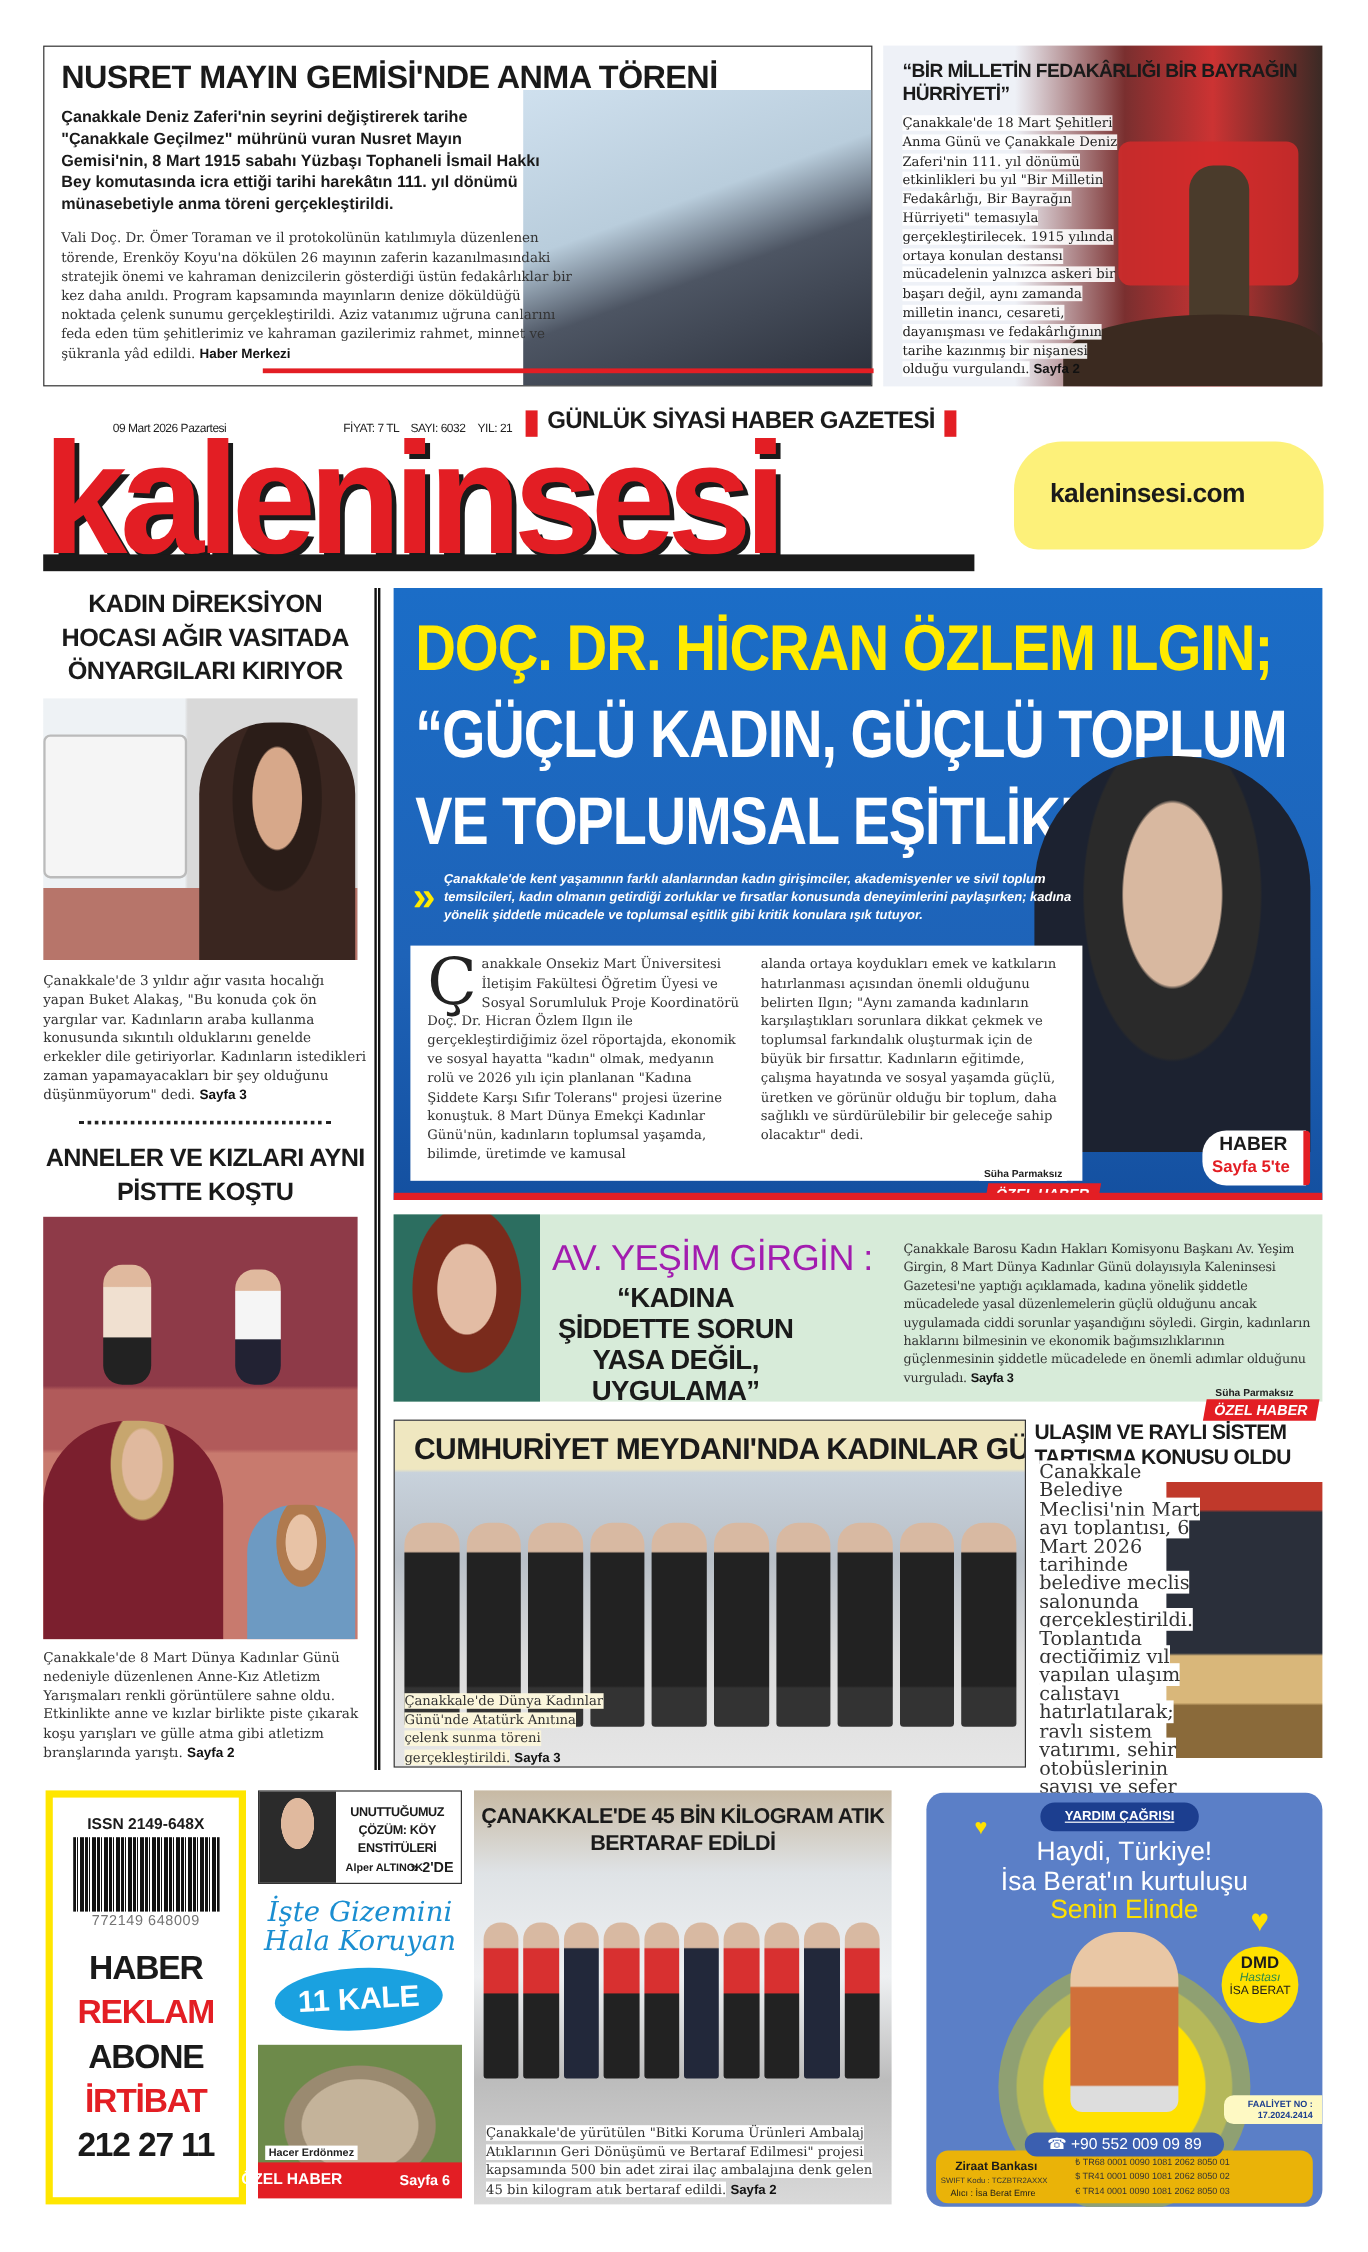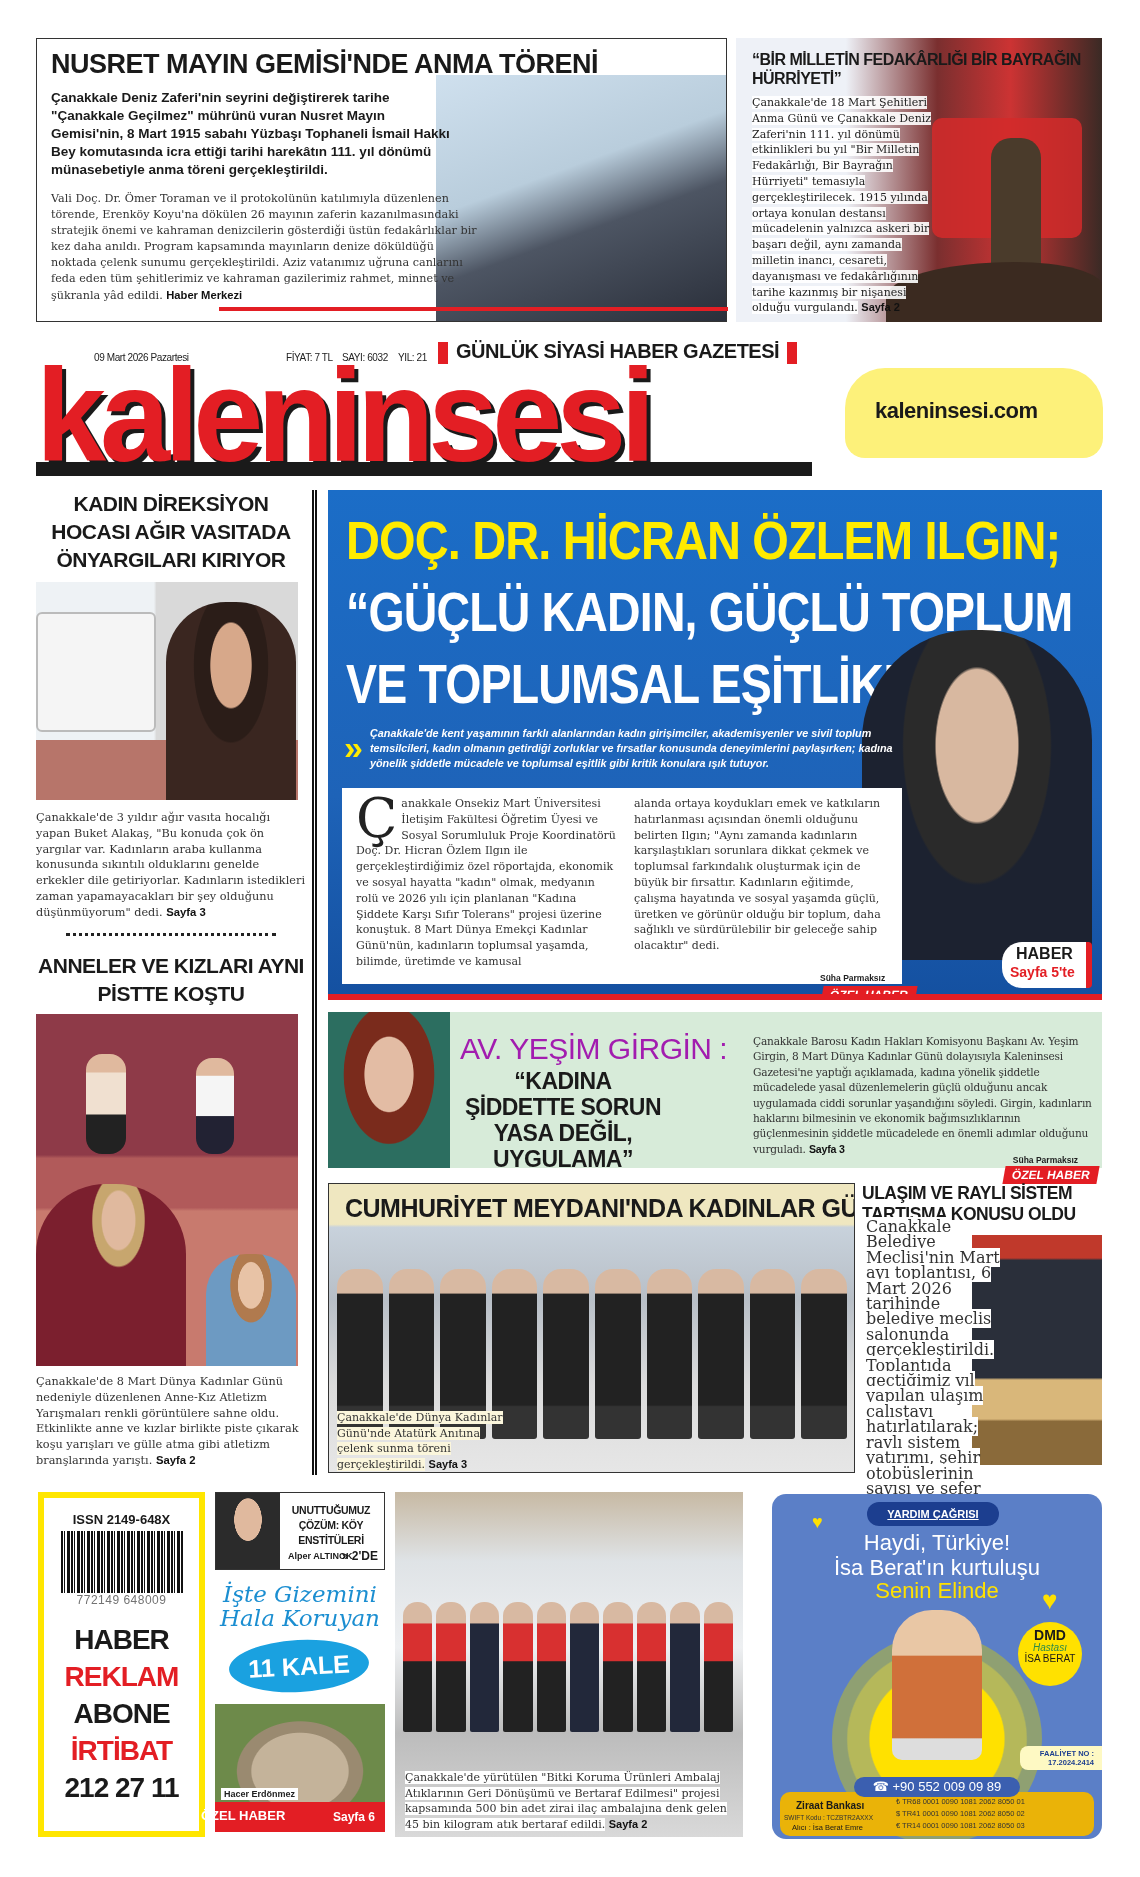--- a/index.html
+++ b/index.html
@@ -268,20 +268,21 @@
     </div>
   <div class="oval">11 KALE</div>
   <div class="castle"></div>
   <div class="redbar"></div>
   <div class="hby">Hacer Erdönmez</div>
   <div class="ozel2">ÖZEL HABER</div>
   <div class="pg">Sayfa 6</div>
 </div>
 
 <div id="atik" class="abs" style="left:395px;top:1492px;">
+  <h3>ÇANAKKALE'DE 45 BİN KİLOGRAM ATIK BERTARAF EDİLDİ</h3>
   <div class="people">
     <div></div>
       <div></div>
       <div></div>
       <div></div>
       <div></div>
       <div></div>
       <div></div>
       <div></div>
       <div></div>

